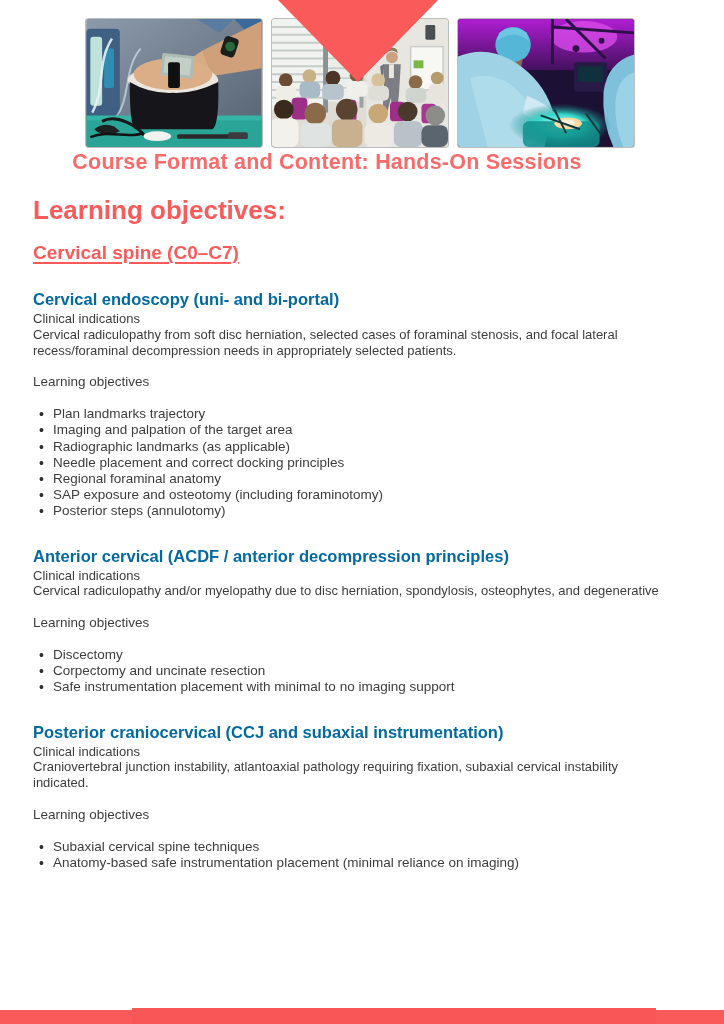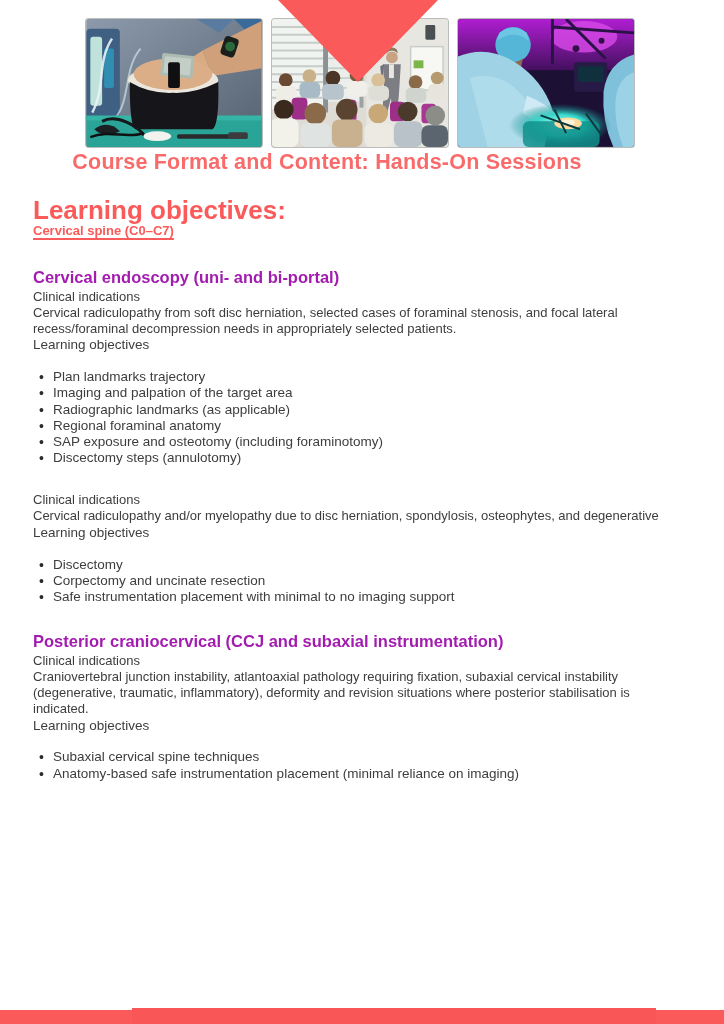--- a/index.html
+++ b/index.html
@@ -27,27 +27,27 @@
     position:absolute; top:150px; left:0; width:654px; text-align:center;
     font-size:21.5px; font-weight:700; color:#F96B6B; letter-spacing:0.2px;
   }
   
   .content {
     position:absolute; left:33px; top:199px; width:642px;
     color:#3D3D3D; font-size:13.5px;
   }
   .lo-heading { font-size:26px; line-height:22px; font-weight:700; color:#FB5A5A; }
   .spine-heading {
-    font-size:13px; line-height:20px; font-weight:700; color:#FB5A5A;
+    margin-top:22px; font-size:19px; line-height:20px; font-weight:700; color:#FB5A5A;
     text-decoration:underline; text-decoration-thickness:2px; text-underline-offset:3px;
   }
   .section { margin-top:26px; }
-  .section-heading { font-size:16.5px; line-height:20px; font-weight:700; color:#a21caf; margin-bottom:2px; }
+  .section-heading { font-size:16.5px; line-height:20px; font-weight:700; color:#0369a1; margin-bottom:2px; }
   .line { font-size:13px; line-height:15.8px; }
-  .obj-label { margin-top:1px; font-size:13.5px; line-height:15.8px; }
+  .obj-label { margin-top:16px; font-size:13.5px; line-height:15.8px; }
   ul.objectives { list-style:none; margin-top:16px; }
   ul.objectives li {
     position:relative; padding-left:20px; font-size:13.5px; line-height:16.2px; color:#3D3D3D;
   }
   ul.objectives li::before {
     content:"\2022"; position:absolute; left:6px; top:0; font-size:14px; color:#2b2b2b;
   }
   
   .footer-base { position:absolute; left:0; top:1010px; width:724px; height:14px; background:#FA5A5A; }
   .footer-mid  { position:absolute; left:132px; top:1008px; width:524px; height:16px; background:#F95757; }
@@ -238,42 +238,43 @@
     <section class="section">
       <h4 class="section-heading">Cervical endoscopy (uni- and bi-portal)</h4>
       <div class="line">Clinical indications</div>
       <div class="line">Cervical radiculopathy from soft disc herniation, selected cases of foraminal stenosis, and focal lateral</div>
       <div class="line">recess/foraminal decompression needs in appropriately selected patients.</div>
       <div class="line obj-label">Learning objectives</div>
       <ul class="objectives">
         <li>Plan landmarks trajectory</li>
         <li>Imaging and palpation of the target area</li>
         <li>Radiographic landmarks (as applicable)</li>
+        <li>Needle placement and correct docking principles</li>
         <li>Regional foraminal anatomy</li>
         <li>SAP exposure and osteotomy (including foraminotomy)</li>
-        <li>Discectomy steps (annulotomy)</li>
+        <li>Posterior steps (annulotomy)</li>
       </ul>
     </section>
 
     <section class="section">
+      <h4 class="section-heading">Anterior cervical (ACDF / anterior decompression principles)</h4>
       <div class="line">Clinical indications</div>
       <div class="line">Cervical radiculopathy and/or myelopathy due to disc herniation, spondylosis, osteophytes, and degenerative</div>
       <div class="line obj-label">Learning objectives</div>
       <ul class="objectives">
         <li>Discectomy</li>
         <li>Corpectomy and uncinate resection</li>
         <li>Safe instrumentation placement with minimal to no imaging support</li>
       </ul>
     </section>
 
     <section class="section">
       <h4 class="section-heading">Posterior craniocervical (CCJ and subaxial instrumentation)</h4>
       <div class="line">Clinical indications</div>
       <div class="line">Craniovertebral junction instability, atlantoaxial pathology requiring fixation, subaxial cervical instability</div>
-      <div class="line">(degenerative, traumatic, inflammatory), deformity and revision situations where posterior stabilisation is</div>
       <div class="line">indicated.</div>
       <div class="line obj-label">Learning objectives</div>
       <ul class="objectives">
         <li>Subaxial cervical spine techniques</li>
         <li>Anatomy-based safe instrumentation placement (minimal reliance on imaging)</li>
       </ul>
     </section>
   </main>
 
   <div class="footer-base"></div>

